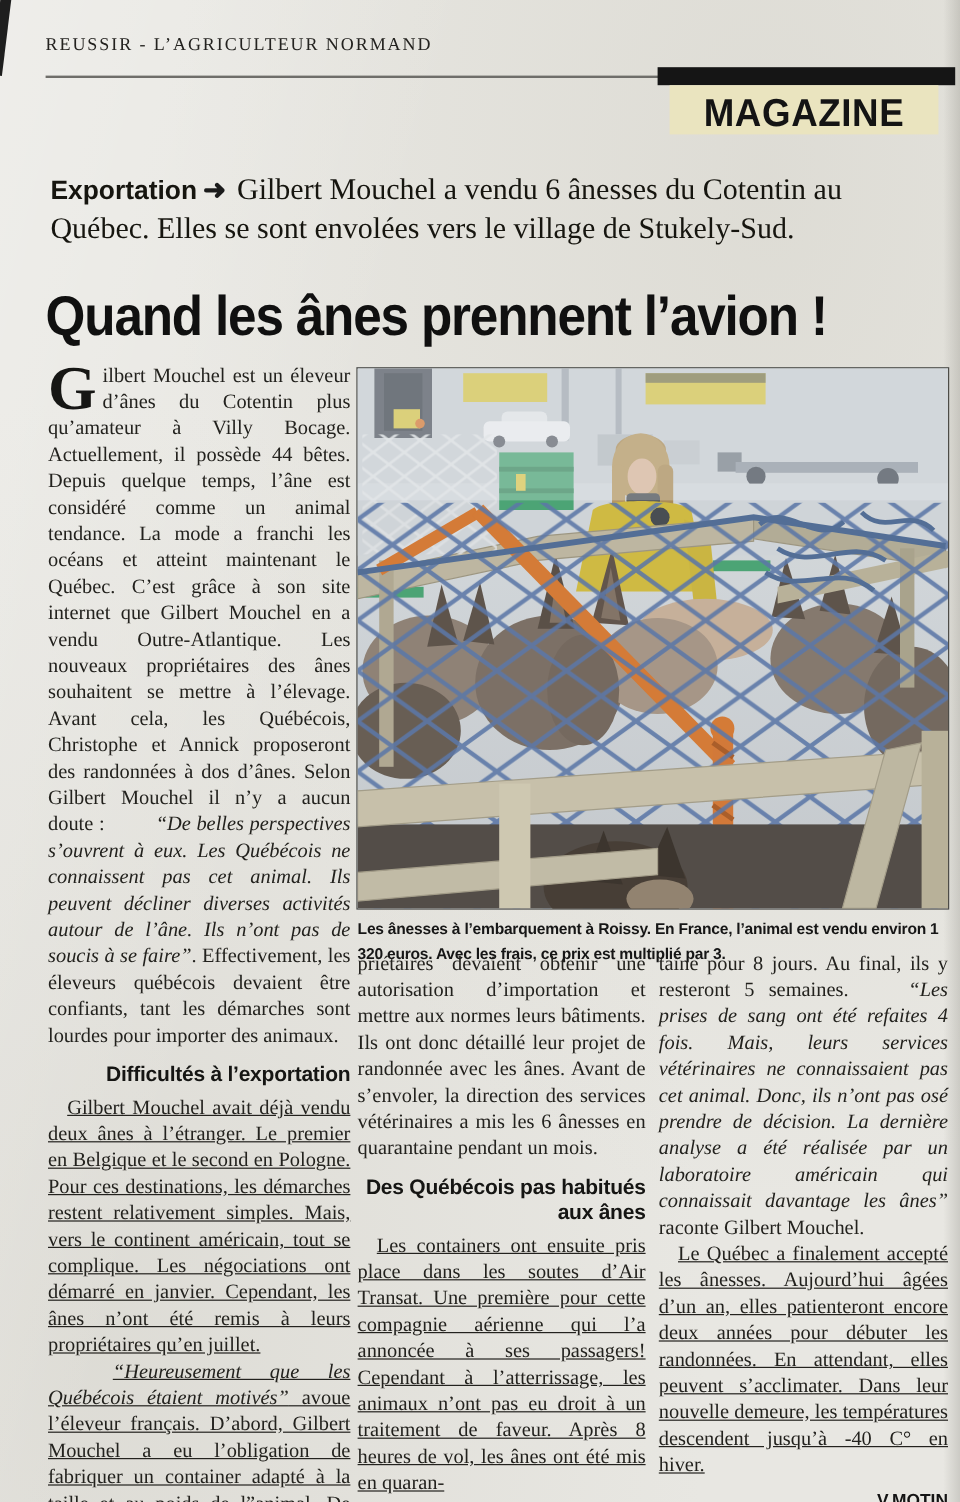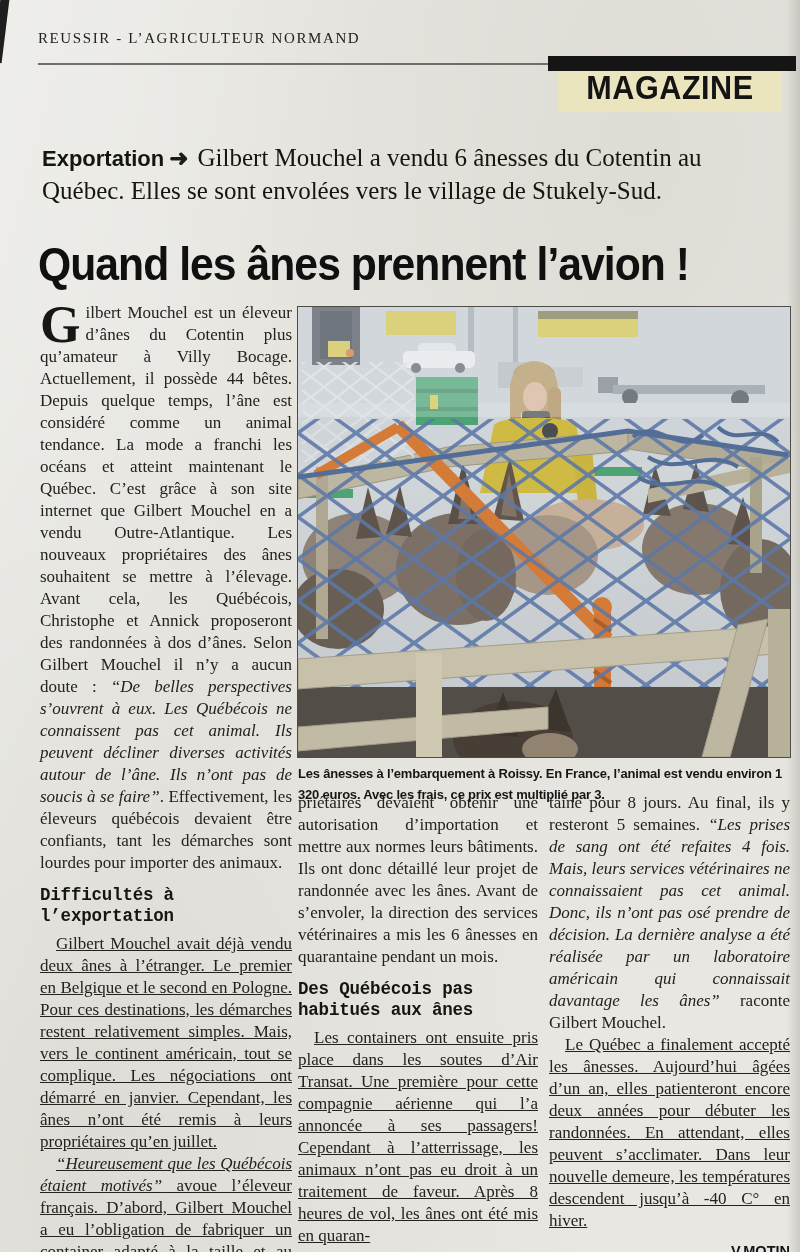--- a/index.html
+++ b/index.html
@@ -11,37 +11,37 @@
       radial-gradient(ellipse at 10% 90%, rgba(208,206,198,.45), rgba(0,0,0,0) 50%),
       #e8e7e2;
     font-family:"Liberation Serif", serif;color:#1d1c1a;
   }
   .scan-mark{position:absolute;left:-3px;top:-9px;width:9px;height:72px;background:#1e1e1e;transform:rotate(7deg);}
   .edge-shade{position:absolute;right:0;top:0;width:14px;height:100%;background:linear-gradient(to left, rgba(120,118,110,.25), rgba(0,0,0,0));}
 
   .masthead{position:absolute;left:38px;top:30px;font-size:15px;letter-spacing:1.6px;color:#23221f;white-space:nowrap;}
   .rule{position:absolute;left:38px;top:63px;width:518px;height:2px;background:#6f6e6a;}
   .section-bar{position:absolute;left:548px;top:56px;width:248px;height:15px;background:#151515;}
-  .magazine-box{position:absolute;left:558px;top:71px;width:224px;height:41px;background:#eae4bf;display:flex;align-items:flex-start;justify-content:center;}
+  .magazine-box{position:absolute;left:558px;top:71px;width:224px;height:41px;background:#eae4bf;display:flex;align-items:flex-end;justify-content:center;}
   .magazine-label{font-family:"Liberation Sans", sans-serif;font-weight:bold;font-size:30px;letter-spacing:.5px;color:#141414;transform:scale(1.02,1.08);}
 
   .lede{position:absolute;left:42px;top:142px;width:732px;font-size:25px;line-height:32px;color:#16150f;}
   .kicker{font-family:"Liberation Sans", sans-serif;font-weight:bold;font-size:22px;text-align:center;}
   .arrow{font-family:"Liberation Sans", sans-serif;font-weight:bold;font-size:23px;padding:0 9px 0 5px;color:#1b1b1b;}
 
   .headline{position:absolute;left:38px;top:209px;width:762px;font-family:"Liberation Sans", sans-serif;
     font-weight:bold;font-size:44px;letter-spacing:-1px;color:#101010;white-space:nowrap;
     transform:scale(.97,1.06);transform-origin:left top;}
 
   .col{position:absolute;font-size:17px;line-height:22px;text-align:justify;color:#23221e;}
   .col p{margin:0;}
   .col p.indent{text-indent:16px;text-decoration:underline;}
-  .run-italic{font-style:italic;}
-  .heading{font-family:Liberation Mono, monospace;font-weight:bold;font-size:17.5px;line-height:21px;
-    margin:11px 0 6px;text-align:left;letter-spacing:-.2px;color:#151513;}
+  .run-italic{font-style:italic;margin-left:38px;}
+  .heading{font-family:Liberation Sans, sans-serif;font-weight:bold;font-size:17.5px;line-height:21px;
+    margin:11px 0 6px;text-align:right;letter-spacing:-.2px;color:#151513;}
   .drop-cap{float:left;font-weight:bold;font-size:52px;line-height:40px;padding:3px 5px 0 0;color:#161614;}
   .byline{text-align:right;font-family:"Liberation Sans", sans-serif;font-weight:bold;font-size:14.5px;margin-top:8px;color:#141414;}
 
   .photo-frame{position:absolute;left:297px;top:306px;width:494px;height:452px;border:1px solid #4d4c47;background:#c7ccd0;box-sizing:border-box;}
   .photo-frame svg{display:block;}
   .caption{position:absolute;left:298px;top:764px;width:492px;font-family:"Liberation Sans", sans-serif;
     font-weight:bold;font-size:13px;line-height:20.5px;letter-spacing:-.2px;color:#161616;}
 
   .col1{left:40px;top:302px;width:252px;}
   .col2{left:298px;top:792px;width:240px;}

